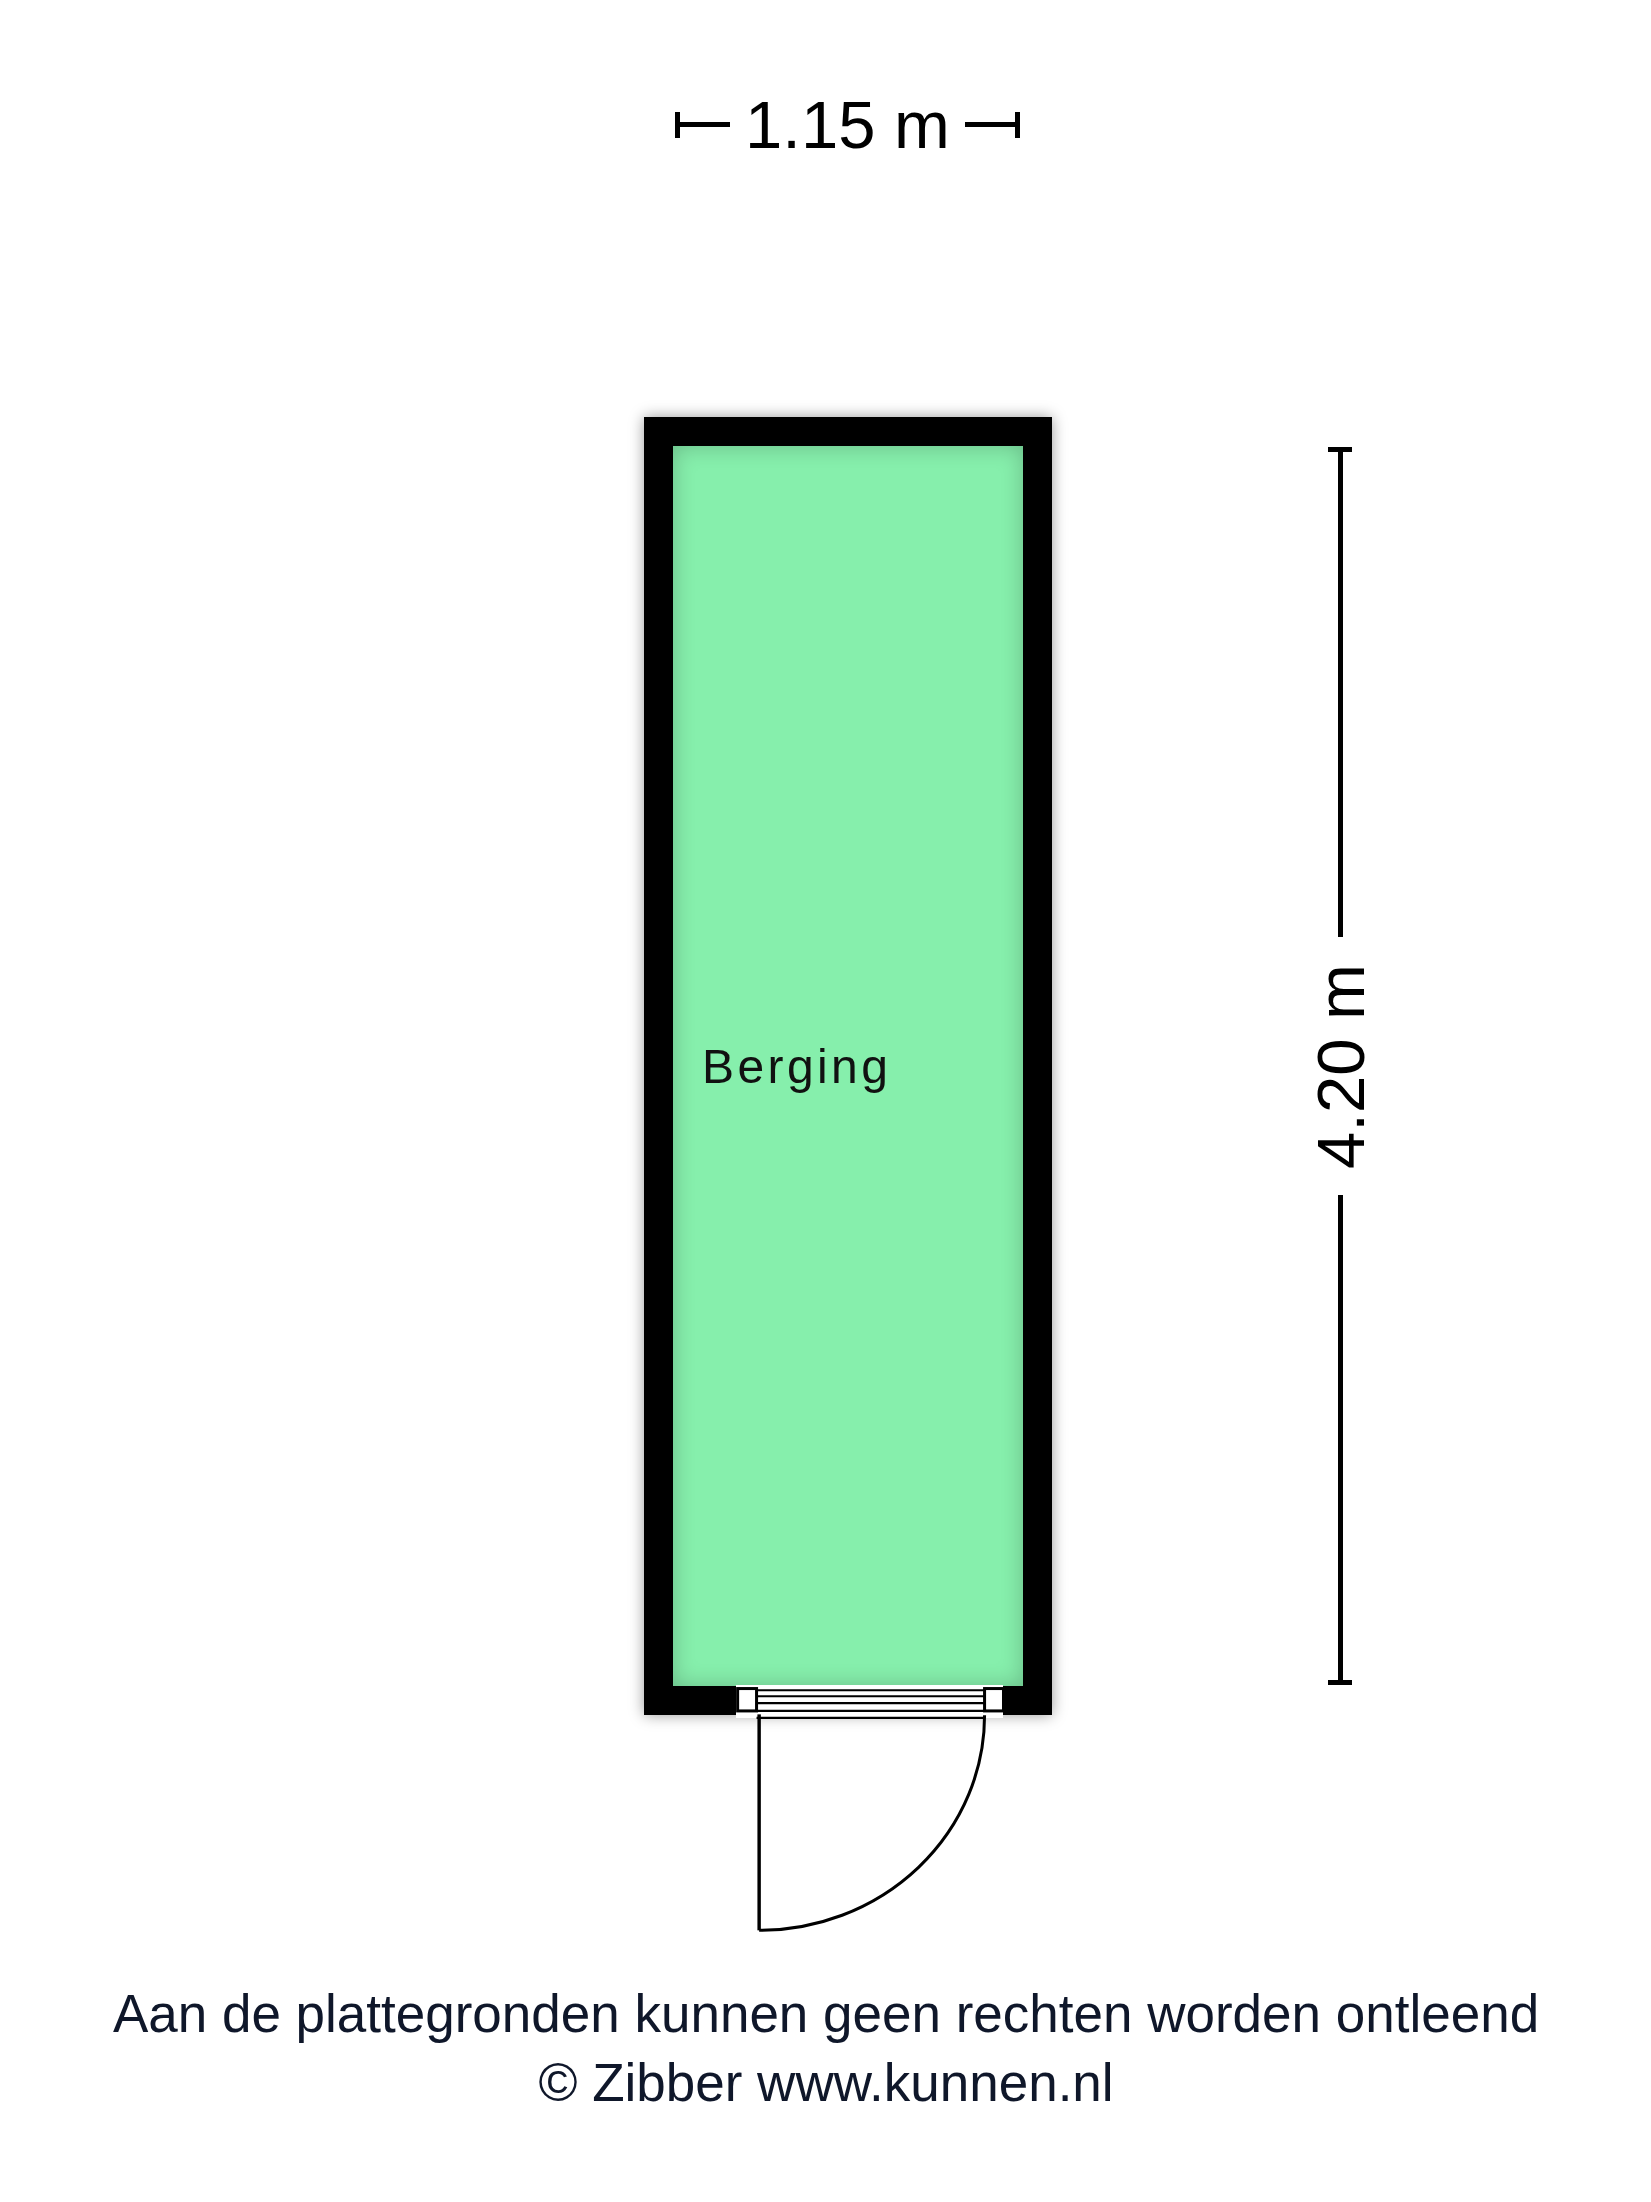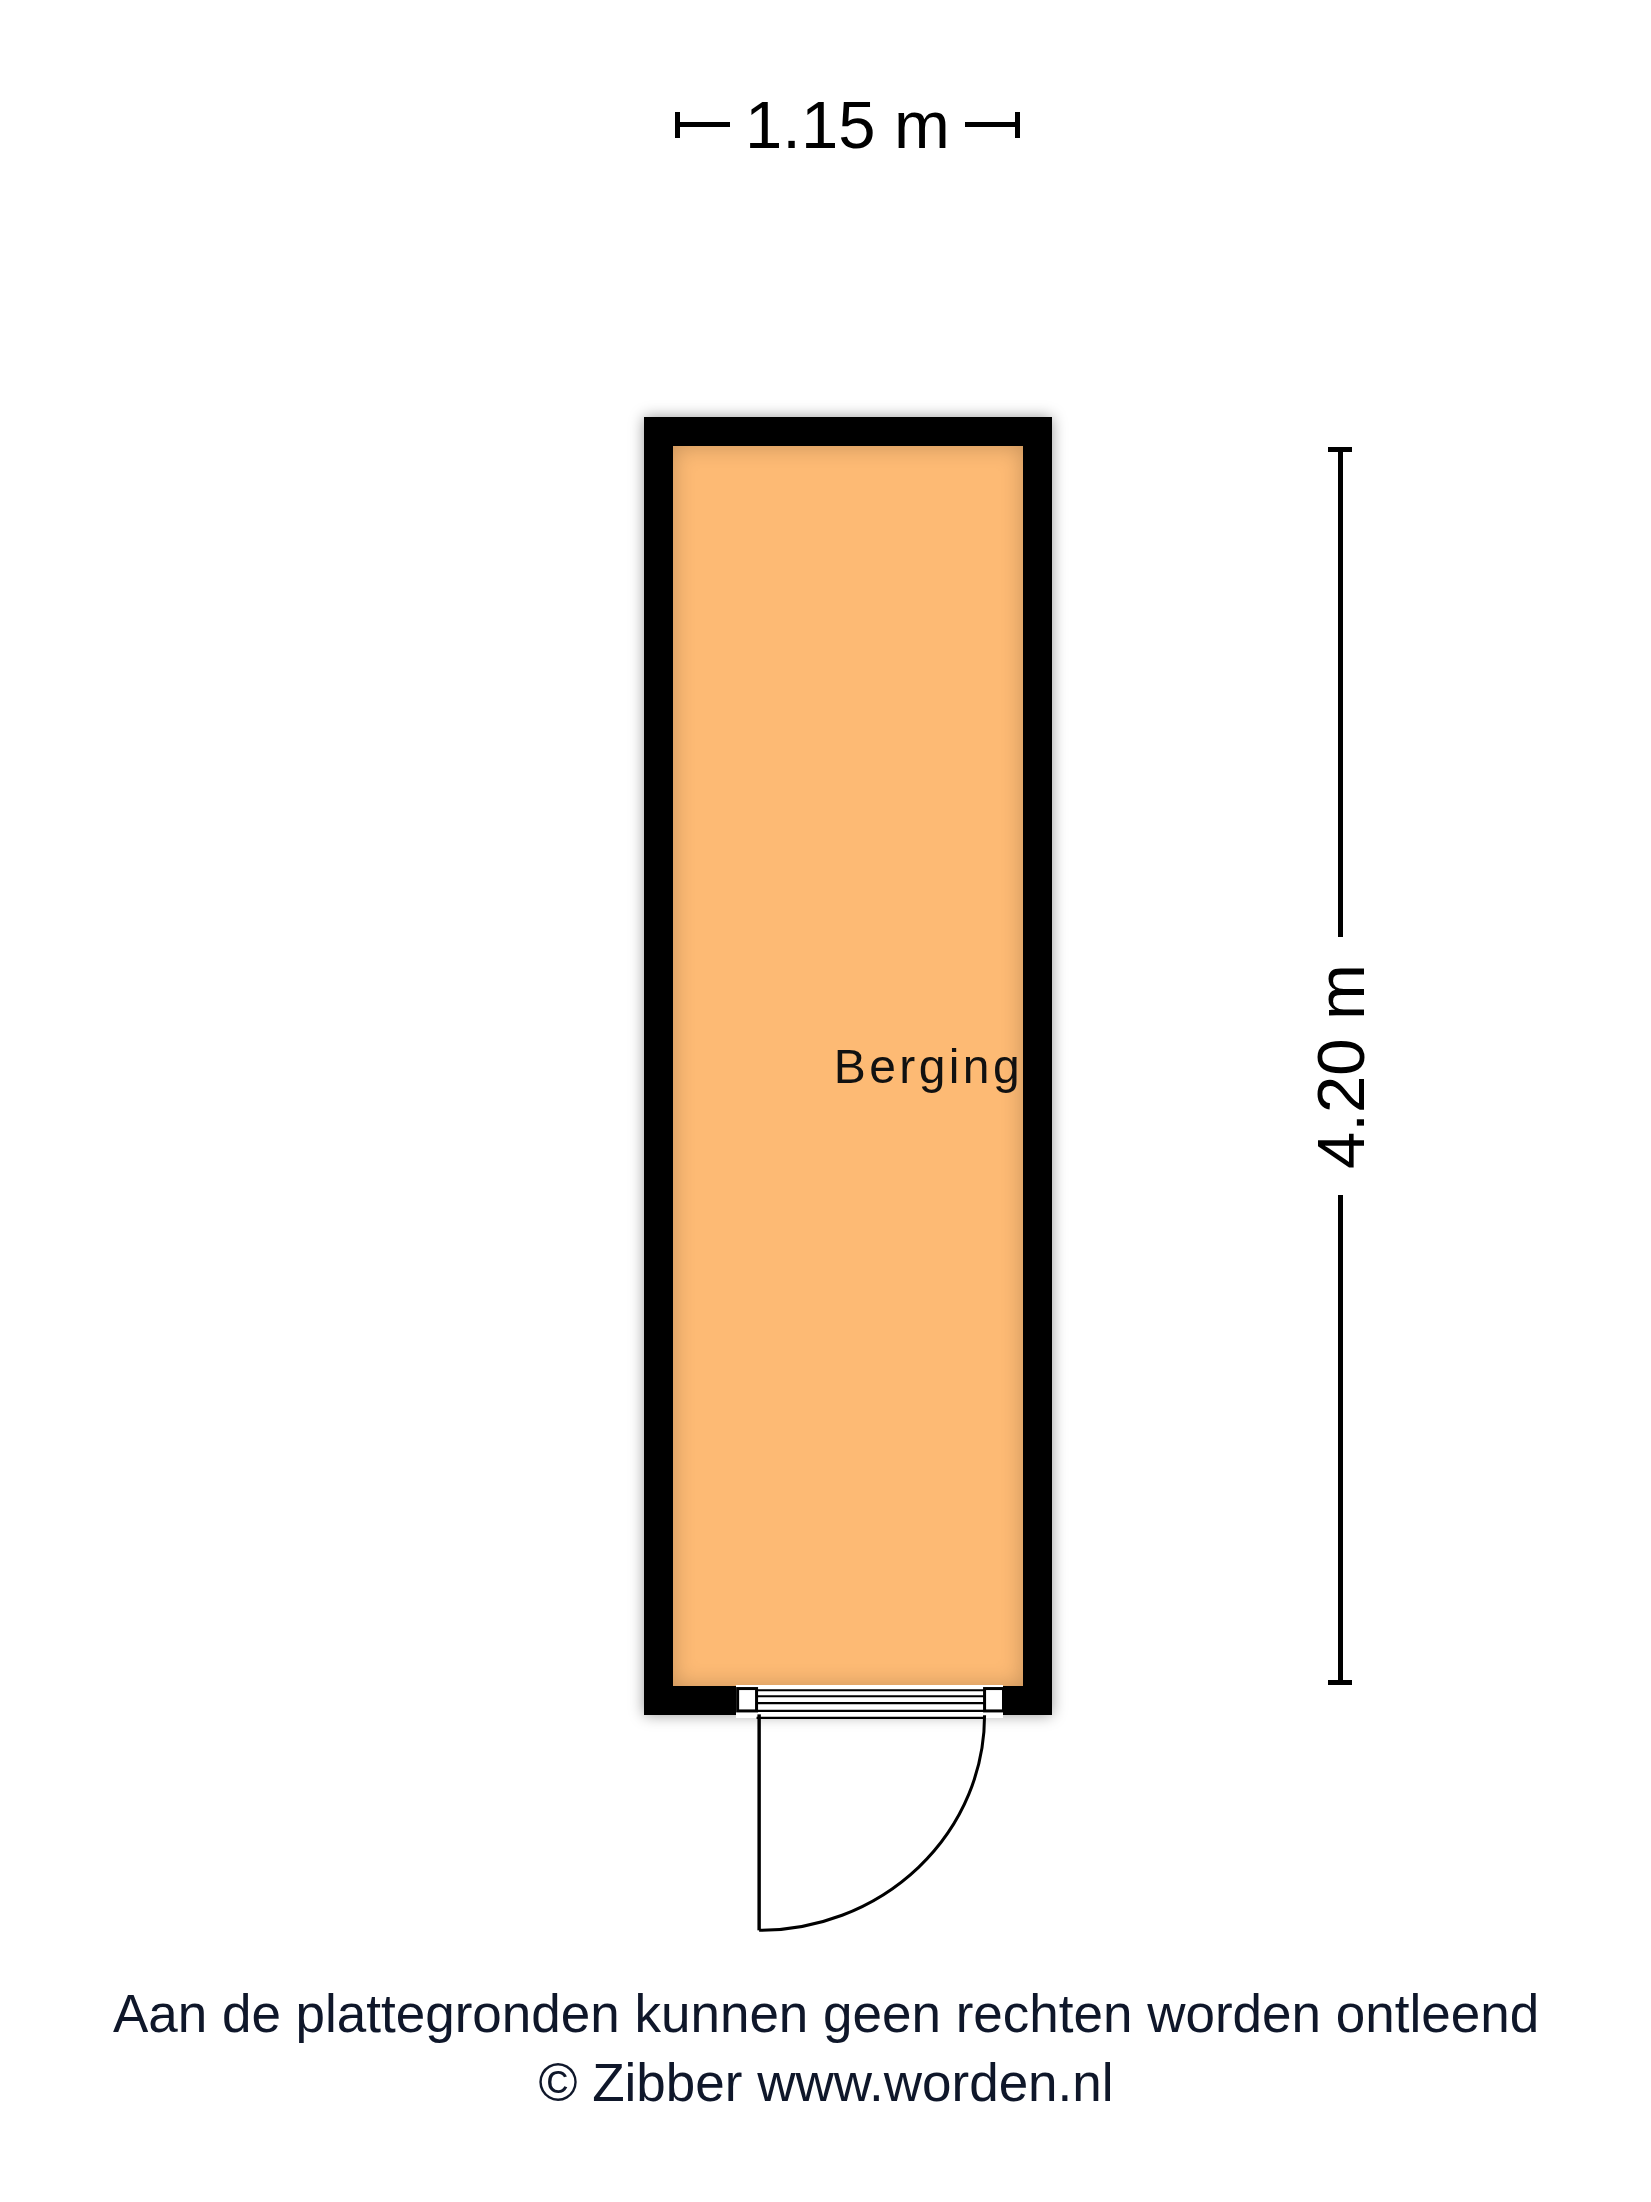--- a/index.html
+++ b/index.html
@@ -54,25 +54,26 @@
     width: 408px;
     height: 1298px;
     box-sizing: border-box;
     border: 29px solid #000;
     background: #dadada;
     box-shadow: 0 0 13.8px rgba(0,0,0,0.40);
   }
   .room-floor {
     position: absolute;
     inset: 0;
-    background: #fdba74;
+    background: #86efac;
     box-shadow: inset 0 0 22.4px rgba(0,0,0,0.22);
     display: flex;
     align-items: center;
-    justify-content: flex-end;
+    justify-content: flex-start;
+    padding-left: 29px;
   }
   .room-label {
     font-size: 48px;
     letter-spacing: 3.4px;
     color: #111;
     white-space: nowrap;
   }
 
   
   .door-gap {
@@ -176,17 +177,17 @@
   </svg>
 
   <div class="dim-right-cap top"></div>
   <div class="dim-right-seg top"></div>
   <div class="dim-right-label">4.20 m</div>
   <div class="dim-right-seg bottom"></div>
   <div class="dim-right-cap bottom"></div>
 
   <div class="footer">
     <div>Aan de plattegronden kunnen geen rechten worden ontleend</div>
-    <div>© Zibber www.worden.nl</div>
+    <div>© Zibber www.kunnen.nl</div>
   </div>
 
 </div>
 
 
 </body></html>

